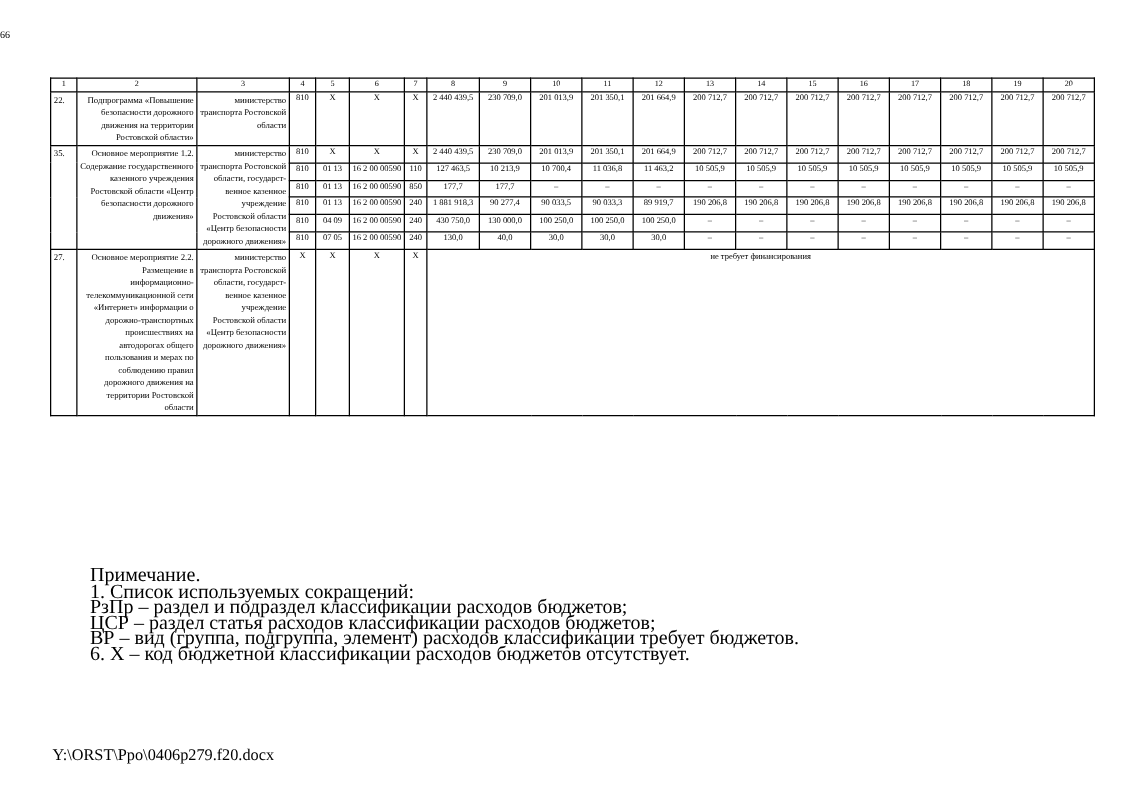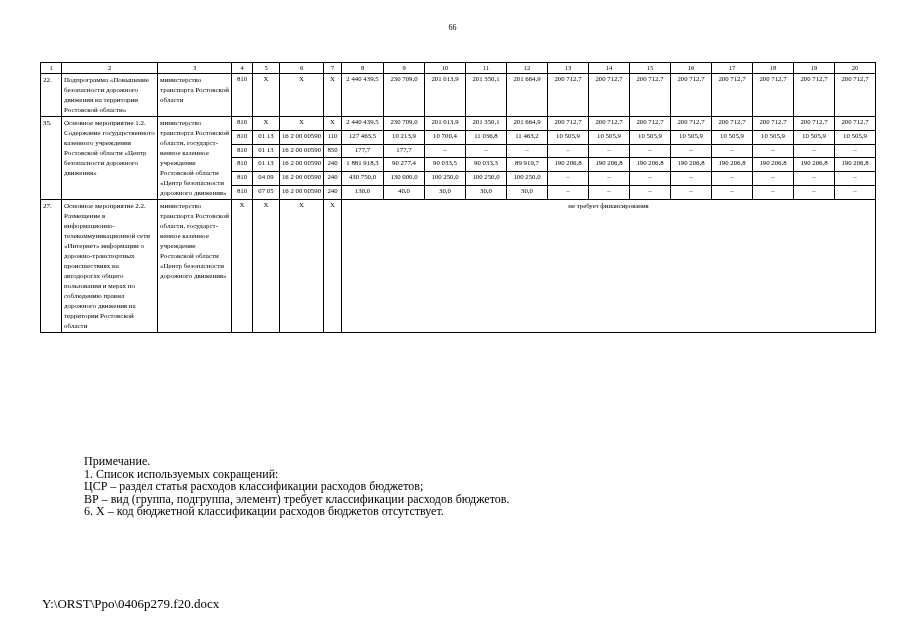--- a/index.html
+++ b/index.html
@@ -7,48 +7,48 @@
   body {
     background:#ffffff;
     color:#000;
     font-family:"Liberation Serif","DejaVu Serif",serif;
     position:relative;
     overflow:hidden;
   }
   .page { position:absolute; inset:0; background:#fff; }
   .page-number {
     position:absolute; top:23px; left:0; right:0;
-    text-align:center; font-size:8px;
+    text-align:left; font-size:8px;
   }
   table.budget-table {
     position:absolute; left:40px; top:62px;
     border-collapse:collapse; table-layout:fixed;
   }
   .budget-table th, .budget-table td {
     border:1px solid #000;
     font-weight:normal;
     vertical-align:top;
     overflow:hidden;
   }
   .budget-table th {
     font-size:6.5px; height:10px; line-height:10px;
     text-align:center; vertical-align:middle; padding:0;
   }
   .budget-table td { font-size:6.8px; line-height:10px; padding:0 1px; }
   td.c-num  { text-align:left; padding:1px 1px 0 2px; font-size:7px; }
   td.c-name, td.c-exec {
-    text-align:left; padding:1px 2px; font-size:7px;
+    text-align:right; padding:1px 2px; font-size:7px;
     line-height:10px; word-wrap:break-word;
   }
   td.c-code { text-align:center; height:11px; }
   td.c-val  { text-align:center; height:11px; }
   td.c-merged { text-align:center; vertical-align:top; padding-top:1px; }
   .notes {
-    position:absolute; left:84px; top:455px;
-    font-size:12px; line-height:12.5px;
+    position:absolute; left:72px; top:455px;
+    font-size:16px; line-height:12.5px;
   }
   .footer-path {
     position:absolute; left:42px; top:596px;
     font-size:13px;
   }
 </style>
 </head>
 <body>
 
 <div class="page">
@@ -252,21 +252,22 @@
           <td class="c-code">X</td>
           <td class="c-merged" colspan="13">не требует финансирования</td>
         </tr>
       </tbody>
   </table>
 
   <div class="notes">
     <div class="note-line">Примечание.</div>
     <div id="notes-lines">
         <div class="note-line">1. Список используемых сокращений:</div>
+        <div class="note-line">РзПр – раздел и подраздел классификации расходов бюджетов;</div>
         <div class="note-line">ЦСР – раздел статья расходов классификации расходов бюджетов;</div>
-        <div class="note-line">ВР – вид (группа, подгруппа, элемент) требует классификации расходов бюджетов.</div>
+        <div class="note-line">ВР – вид (группа, подгруппа, элемент) расходов классификации требует бюджетов.</div>
         <div class="note-line">6. Х – код бюджетной классификации расходов бюджетов отсутствует.</div>
       </div>
   </div>
 
   <div class="footer-path">Y:\ORST\Ppo\0406p279.f20.docx</div>
 
 </div>
 
 </body></html>

